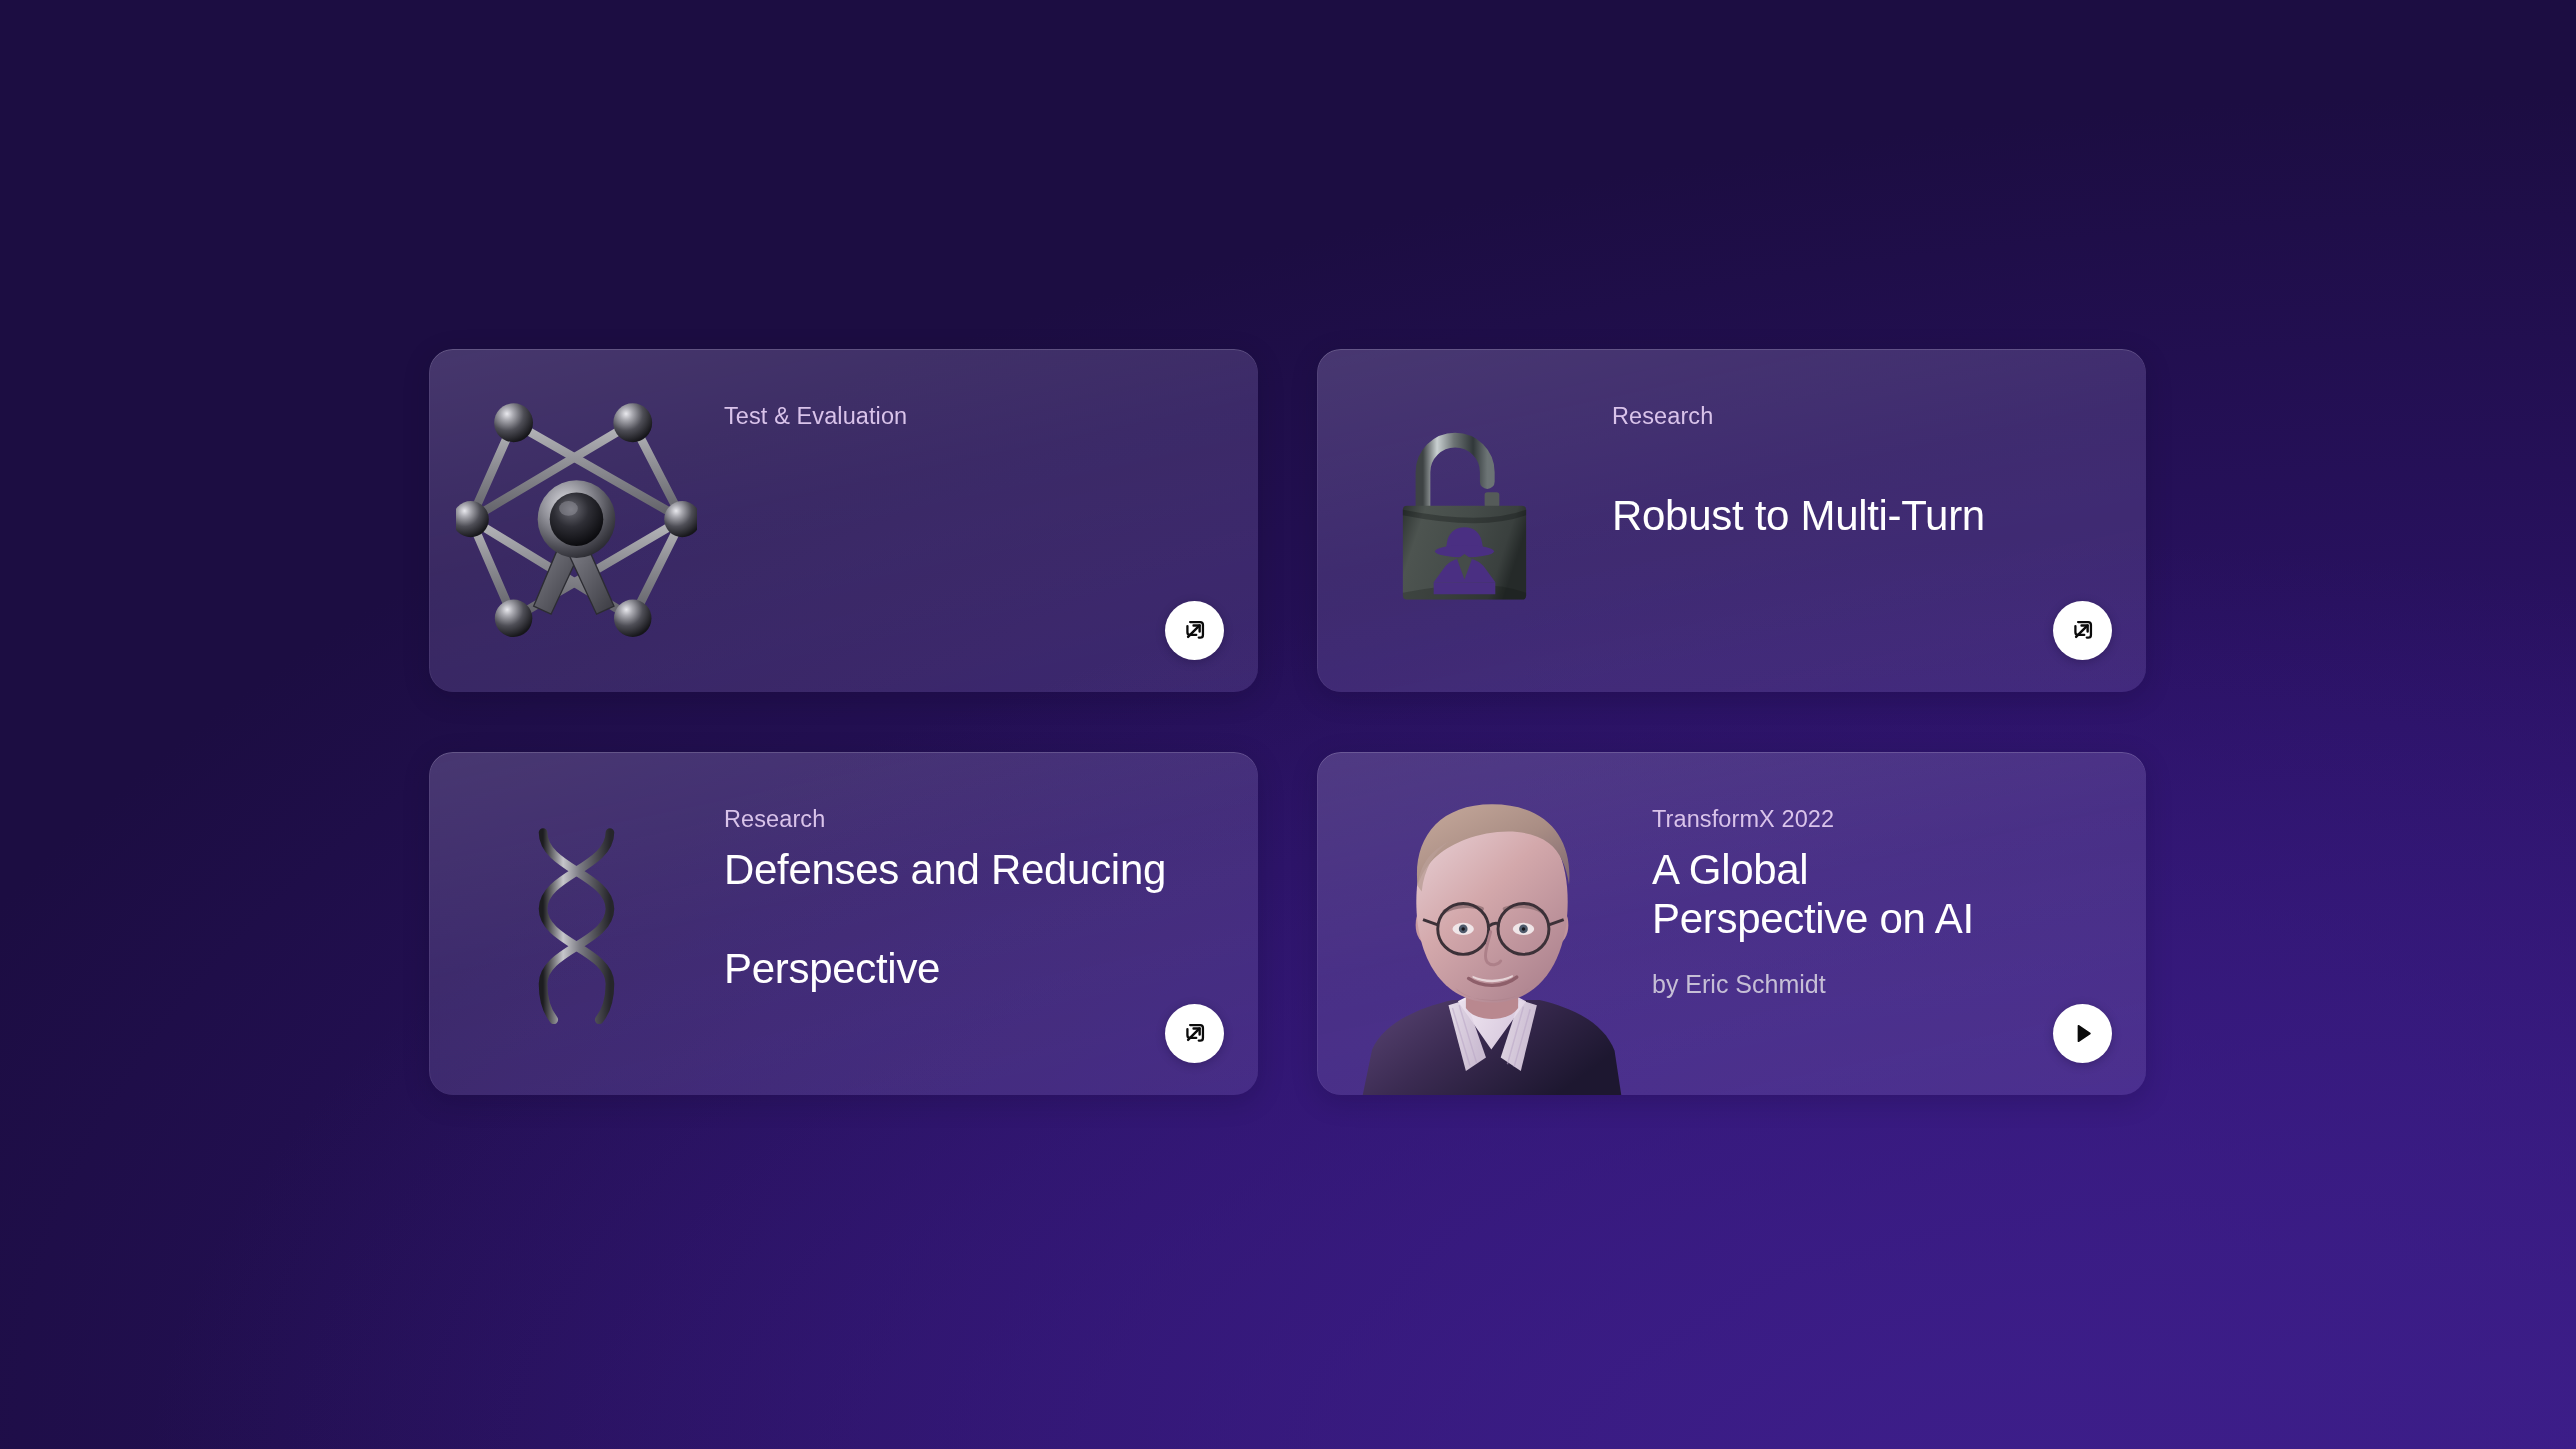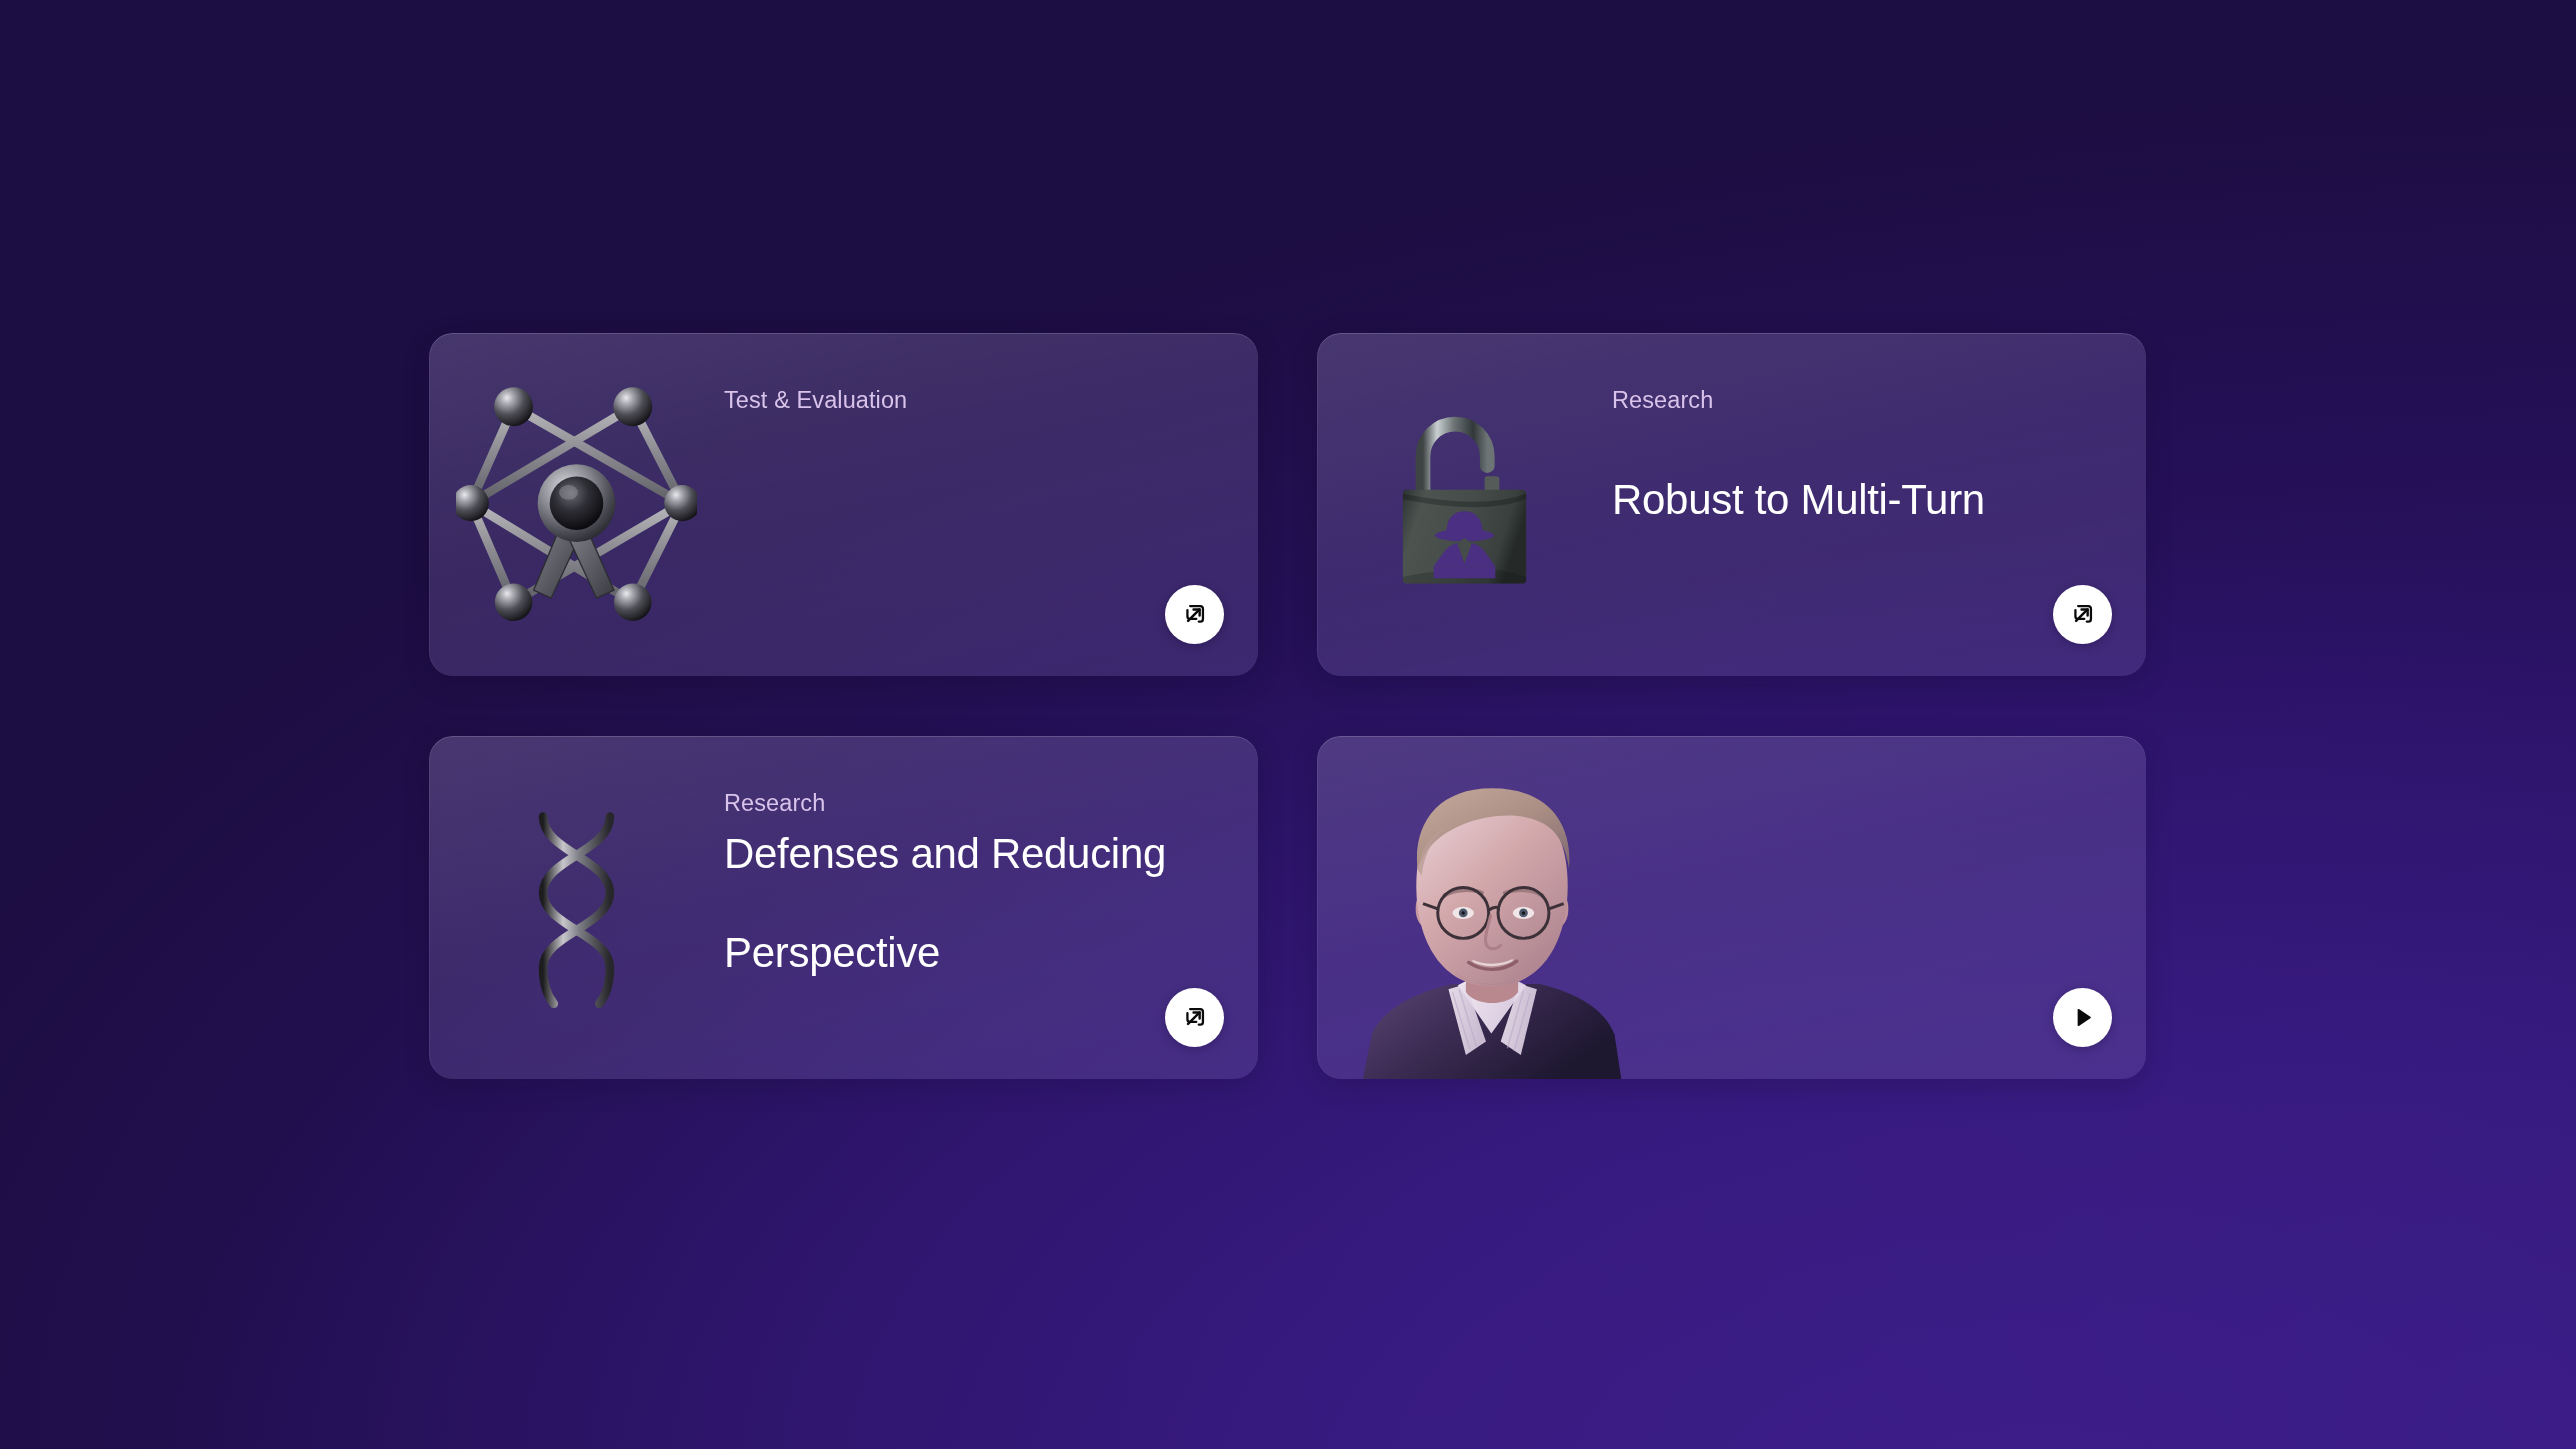--- a/index.html
+++ b/index.html
@@ -17,21 +17,21 @@
       radial-gradient(125% 115% at 78% 104%, #3d1e8a 0%, #37198000 58%),
       radial-gradient(140% 120% at 100% 100%, #391b84 0%, #2b1266 42%, #1c0d42 78%),
       linear-gradient(135deg, #170a35 0%, #1d0e44 30%, #2a1263 62%, #371a7e 100%);
     position: relative;
   }
 
   
   .cards-grid {
     position: absolute;
     left: 429px;
-    top: 333px;
+    top: 349px;
     width: 1717px;
     display: grid;
     grid-template-columns: 829px 829px;
     grid-template-rows: 343px 343px;
     column-gap: 59px;
     row-gap: 60px;
   }
 
   
   .card {
@@ -378,20 +378,28 @@
         </g>
 
         <path d="M213 216 C207 240 202 254 208 262 C214 268 224 266 228 260" stroke="#ad8089" stroke-width="4.4" fill="none" stroke-linecap="round"></path>
 
         <path d="M180 286 C200 300 232 300 252 284" stroke="#8e5f6a" stroke-width="5" fill="none" stroke-linecap="round"></path>
         <path d="M186 282 C204 290 228 290 246 281 L246 284 C228 294 204 294 186 285 Z" fill="#f0e4e6" opacity="0.8"></path>
 
         <path d="M160 300 C190 326 242 326 270 300 C252 324 176 324 160 300 Z" fill="#a97e88" opacity="0.45"></path>
       </svg>
     </div>
+    <div class="card-body">
+      <p class="eyebrow">TransformX 2022</p>
+      <h2 class="card-title">
+        <span>A Global</span><br>
+        <span>Perspective on AI</span>
+      </h2>
+      <p class="card-byline">by Eric Schmidt</p>
+    </div>
     <button class="card-action" aria-label="Play A Global Perspective on AI">
       <svg width="27" height="27" viewBox="0 0 40 40" aria-hidden="true">
         <path d="M14 8.5 L31 20 L14 31.5 Z" fill="#0b0b0b" stroke="#0b0b0b" stroke-width="2.4" stroke-linejoin="round"></path>
       </svg>
     </button>
   </div>
 
 </div>
 
 

